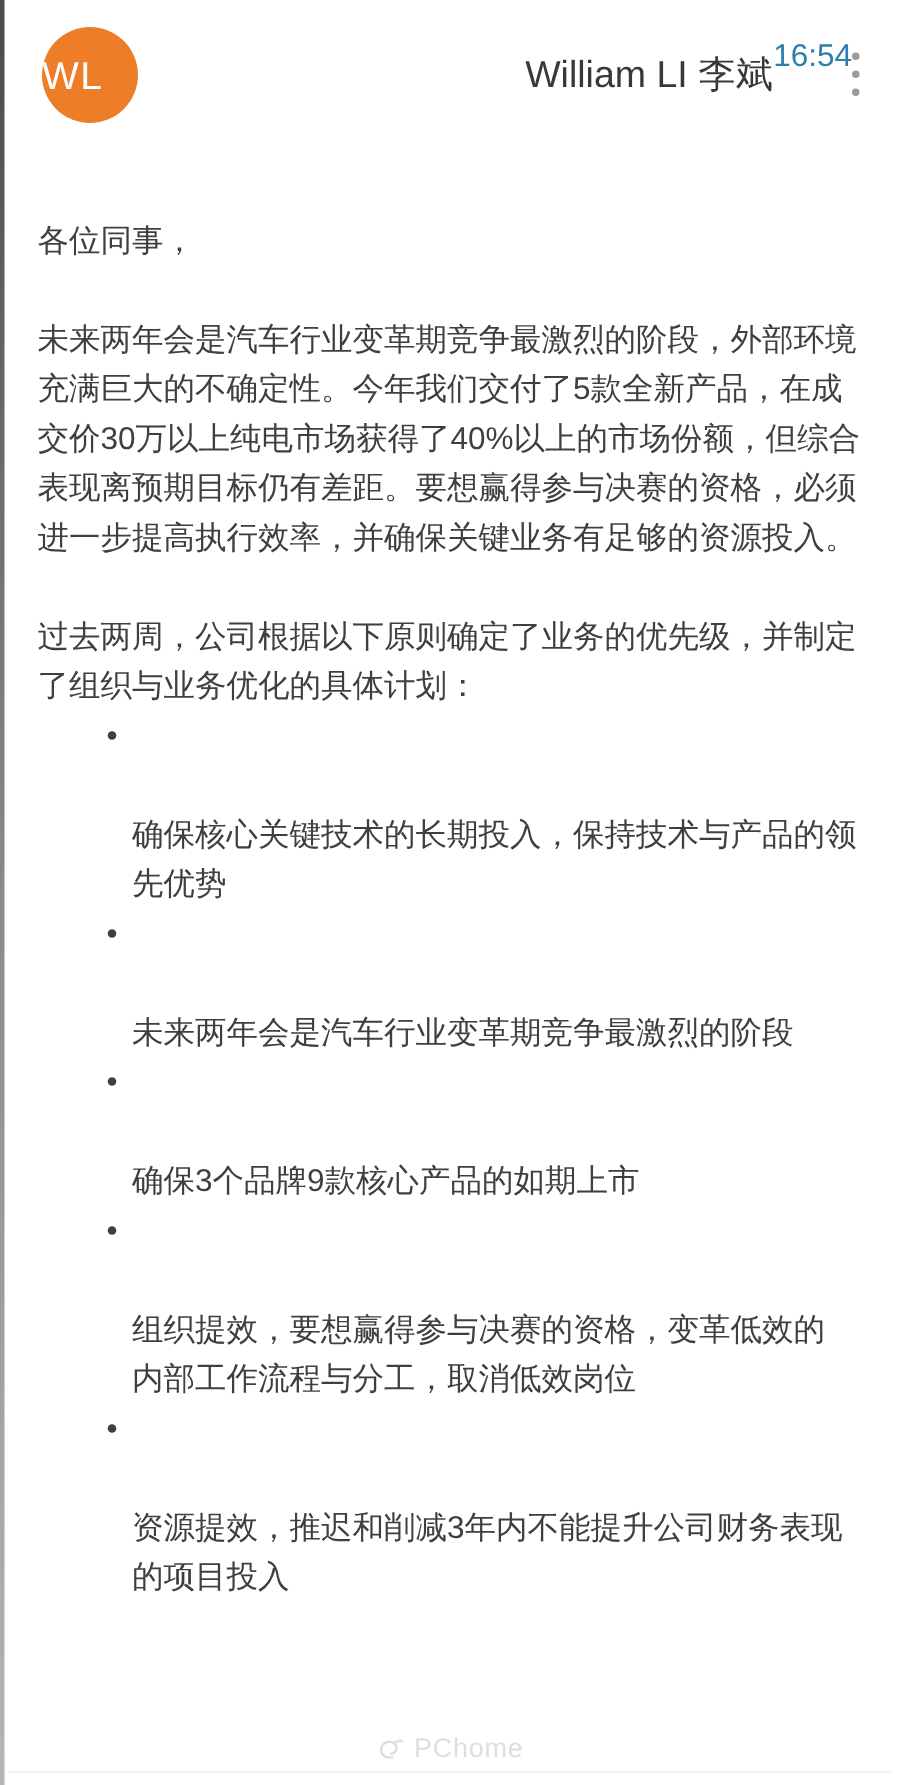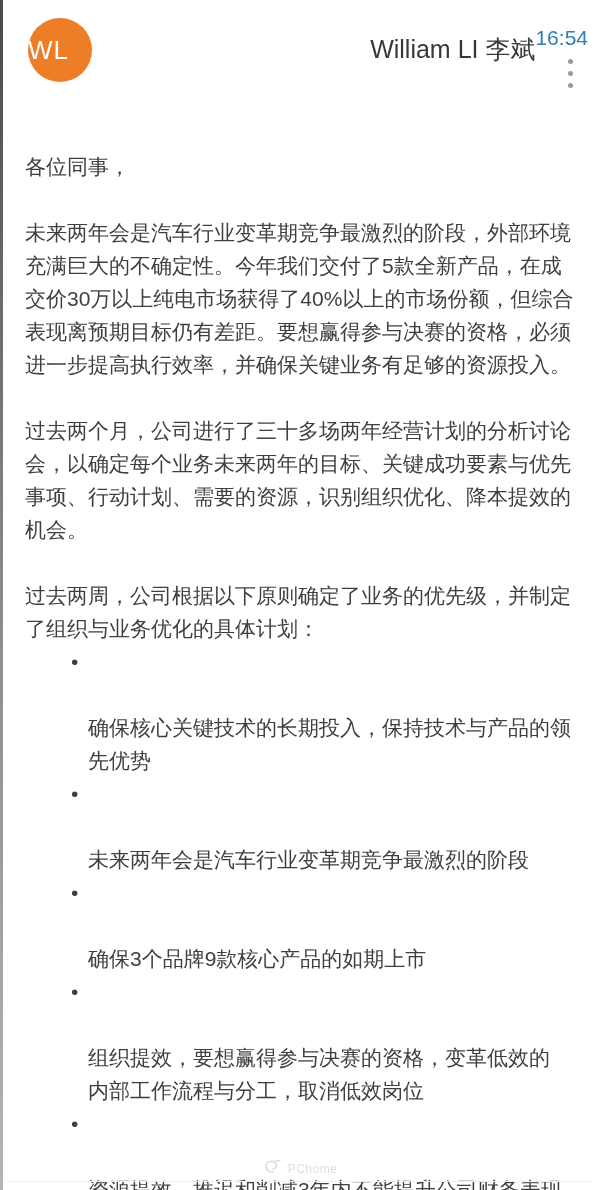--- a/index.html
+++ b/index.html
@@ -33,21 +33,21 @@
     color:#fff;font-size:26px;letter-spacing:1px;
     flex:0 0 auto;
   }
   .sender{
     flex:1 1 auto;
     margin-left:27px;padding-top:15px;
     font-size:25px;color:#383838;
     white-space:nowrap;overflow:hidden;text-align:right;
   }
   .header-right{
-    display:flex;flex-direction:column;align-items:flex-end;
+    display:flex;align-items:flex-start;
     padding-top:8px;flex:0 0 auto;
   }
   .time{font-size:21px;color:var(--time-color);}
   .kebab{
     margin-top:9px;margin-right:15px;
     display:flex;flex-direction:column;align-items:center;gap:7px;
     cursor:pointer;
   }
   .kebab i{display:block;width:5px;height:5px;border-radius:50%;background:var(--muted);}
   
@@ -66,21 +66,21 @@
     white-space:pre-line;
   }
   ul.priorities li .dot{
     position:absolute;left:46px;top:0;
     white-space:normal;
   }
   
   .watermark{
     position:absolute;left:0;right:0;bottom:14px;
     display:flex;align-items:flex-end;justify-content:center;gap:5px;
-    color:var(--watermark);font-size:12px;letter-spacing:0.5px;
+    color:var(--watermark);font-size:18px;letter-spacing:0.5px;
     pointer-events:none;
   }
   .watermark svg{display:block;}
   .bottom-line{
     position:absolute;left:6px;right:6px;bottom:8px;
     border-top:1px solid #efefef;
   }
 </style>
 </head>
 <body>
@@ -104,24 +104,20 @@
 
 <main class="msg-body">
   <p class="greeting">各位同事，</p>
 
   <p>未来两年会是汽车行业变革期竞争最激烈的阶段，外部环境
 充满巨大的不确定性。今年我们交付了5款全新产品，在成
 交价30万以上纯电市场获得了40%以上的市场份额，但综合
 表现离预期目标仍有差距。要想赢得参与决赛的资格，必须
 进一步提高执行效率，并确保关键业务有足够的资源投入。</p>
 
-  <p>过去两个月，公司进行了三十多场两年经营计划的分析讨论
-会，以确定每个业务未来两年的目标、关键成功要素与优先
-事项、行动计划、需要的资源，识别组织优化、降本提效的
-机会。</p>
 
   <p>过去两周，公司根据以下原则确定了业务的优先级，并制定
 了组织与业务优化的具体计划：</p>
 
   <ul class="priorities">
     <li>
       <span class="dot">•</span>
       <span class="li-text">确保核心关键技术的长期投入，保持技术与产品的领
 先优势</span>
     </li>

